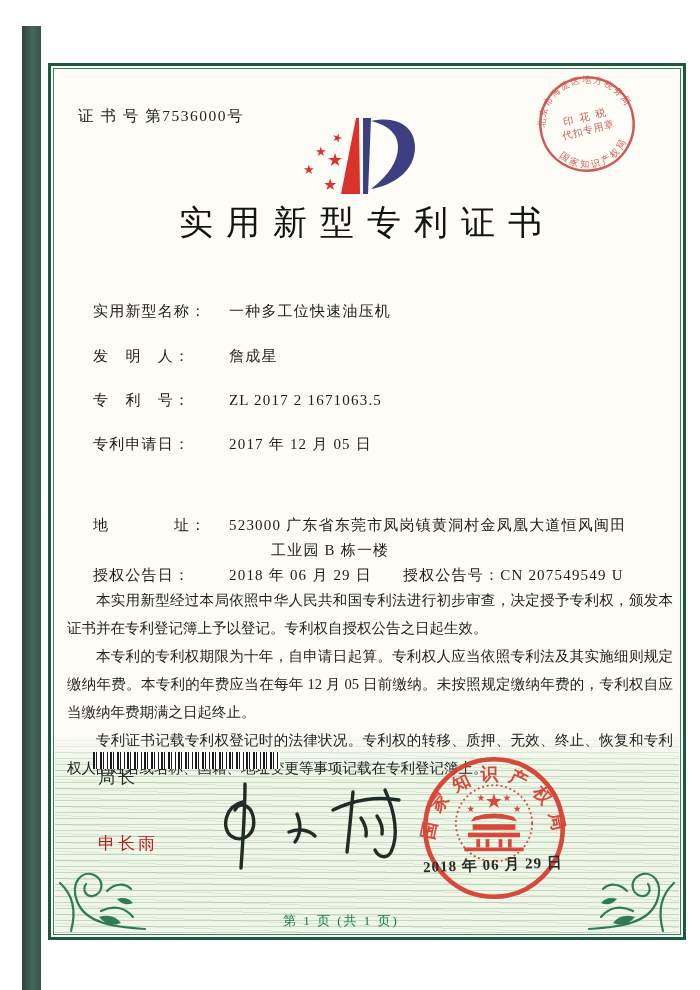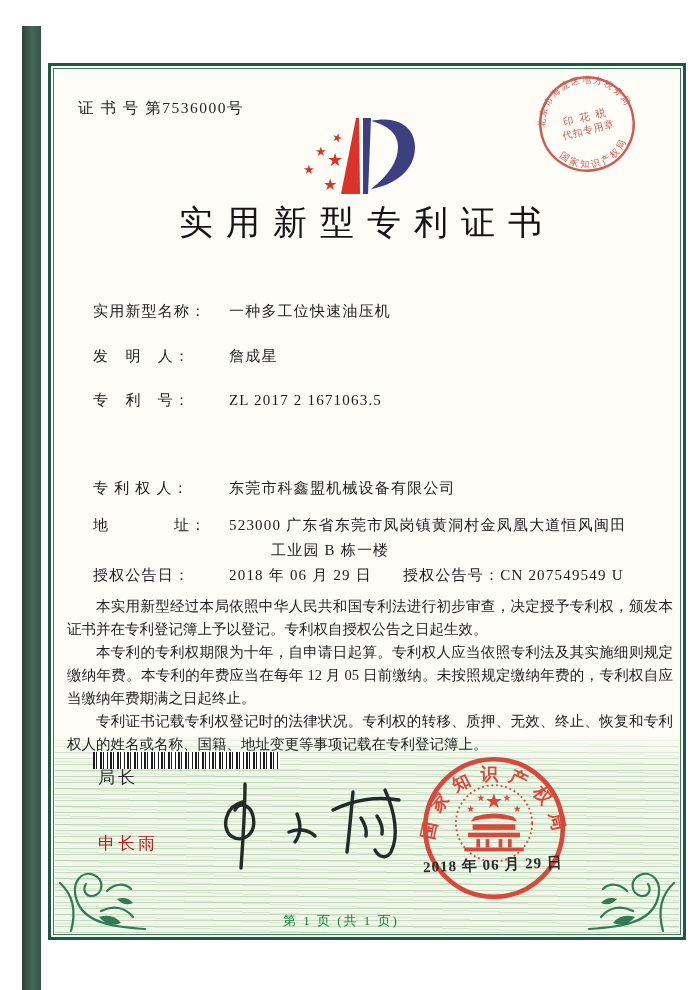--- a/index.html
+++ b/index.html
@@ -14,39 +14,39 @@
   }
   
   .cert{
     position:absolute;left:48px;top:63px;width:632px;height:871px;
     border:3px solid #1d5b41;background:#fdfcf7;
   }
   .cert-inner-line{
     position:absolute;inset:2px;border:1px solid #3a7d5c;pointer-events:none;z-index:5;
   }
   .cert-number{
-    position:absolute;left:27px;top:32px;font-size:15.5px;letter-spacing:1.5px;color:#222;z-index:3;
+    position:absolute;left:27px;top:40px;font-size:15.5px;letter-spacing:1.5px;color:#222;z-index:3;
   }
   .logo{position:absolute;left:250px;top:48px;width:142px;height:90px;z-index:3;}
   .title{
     position:absolute;left:0;top:134px;width:100%;text-align:center;
     font-size:34px;font-weight:500;letter-spacing:13px;box-sizing:border-box;
     color:#141414;z-index:3;
   }
   .tax-stamp{
     position:absolute;left:480px;top:2px;width:112px;height:112px;z-index:4;
     transform:rotate(-14deg);opacity:.88;
   }
   .field-row{position:absolute;left:42px;font-size:15px;letter-spacing:1.2px;white-space:nowrap;z-index:3;}
   .field-label{display:inline-block;min-width:136px;}
   .addr-line2{position:absolute;left:178px;top:25px;}
   .grant-no{position:absolute;left:310px;top:0;}
   .body-text{
     position:absolute;left:16px;top:520px;width:606px;z-index:3;
-    font-size:14.5px;line-height:23px;text-align:justify;color:#222;margin-top:9px;
+    font-size:14.5px;line-height:28px;text-align:justify;color:#222;
   }
   .body-text p{margin:0;text-indent:2em;}
   
   .band{
     position:absolute;left:4px;right:4px;bottom:4px;height:196px;z-index:1;
     background-color:#f0f6e9;
     background-image:
       repeating-linear-gradient(0deg, rgba(122,172,112,.38) 0 1px, rgba(0,0,0,0) 1px 6px),
       repeating-linear-gradient(2deg, rgba(122,172,112,.18) 0 1px, rgba(0,0,0,0) 1px 9px);
   }
@@ -125,22 +125,22 @@
 
   <div class="field-row" style="top:281px">
     <span class="field-label">发　明　人：</span><span>詹成星</span>
   </div>
   <div class="field-row" style="top:236px">
     <span class="field-label">实用新型名称：</span><span>一种多工位快速油压机</span>
   </div>
   <div class="field-row" style="top:325px">
     <span class="field-label">专　利　号：</span><span>ZL 2017 2 1671063.5</span>
   </div>
-  <div class="field-row" style="top:413px">
-    <span class="field-label">专 利 权 人：</span><span>东莞市科鑫盟机械设备有限公司</span>
+  <div class="field-row" style="top:369px">
+    <span class="field-label">专利申请日：</span><span>2017 年 12 月 05 日</span>
   </div>
   <div class="field-row" style="top:450px">
     <span class="field-label">地　　　　址：</span><span>523000 广东省东莞市凤岗镇黄洞村金凤凰大道恒风闽田</span>
     <span class="addr-line2">工业园 B 栋一楼</span>
   </div>
   <div class="field-row" style="top:500px">
     <span class="field-label">授权公告日：</span><span>2018 年 06 月 29 日</span>
     <span class="grant-no">
       <span>授权公告号：</span><span>CN 207549549 U</span>
     </span>

